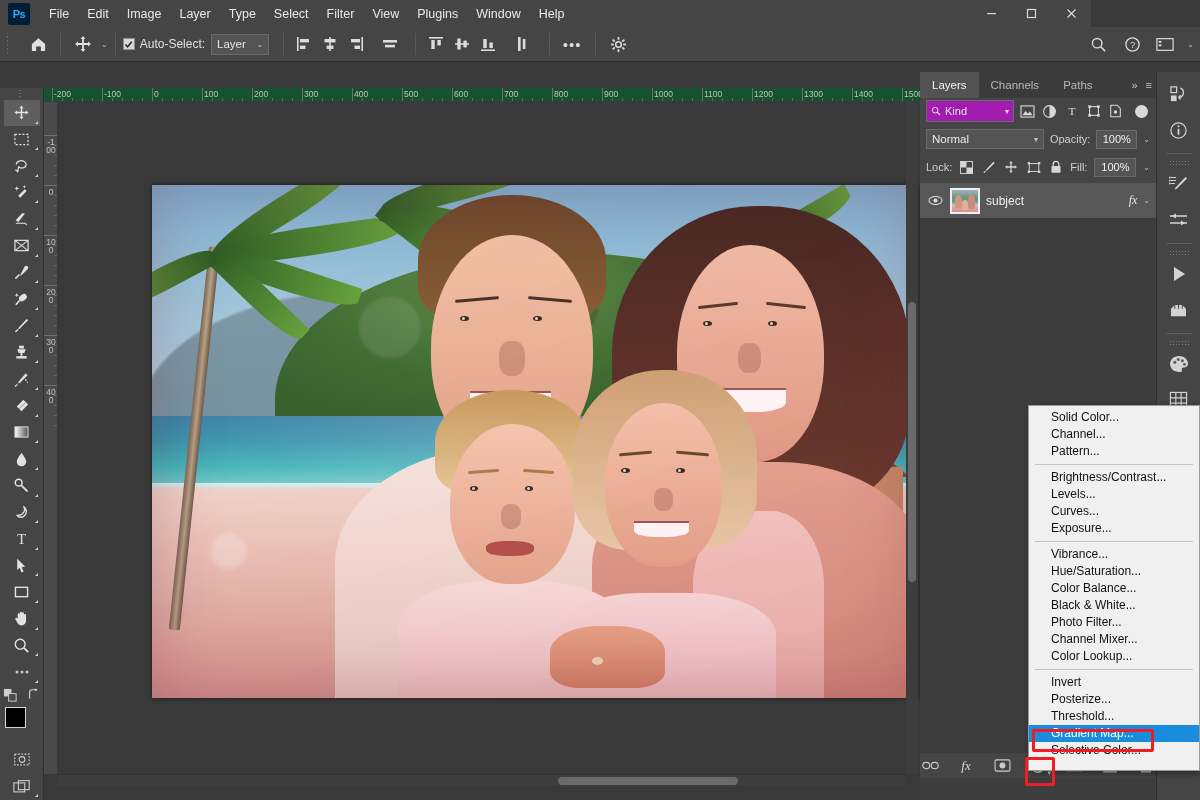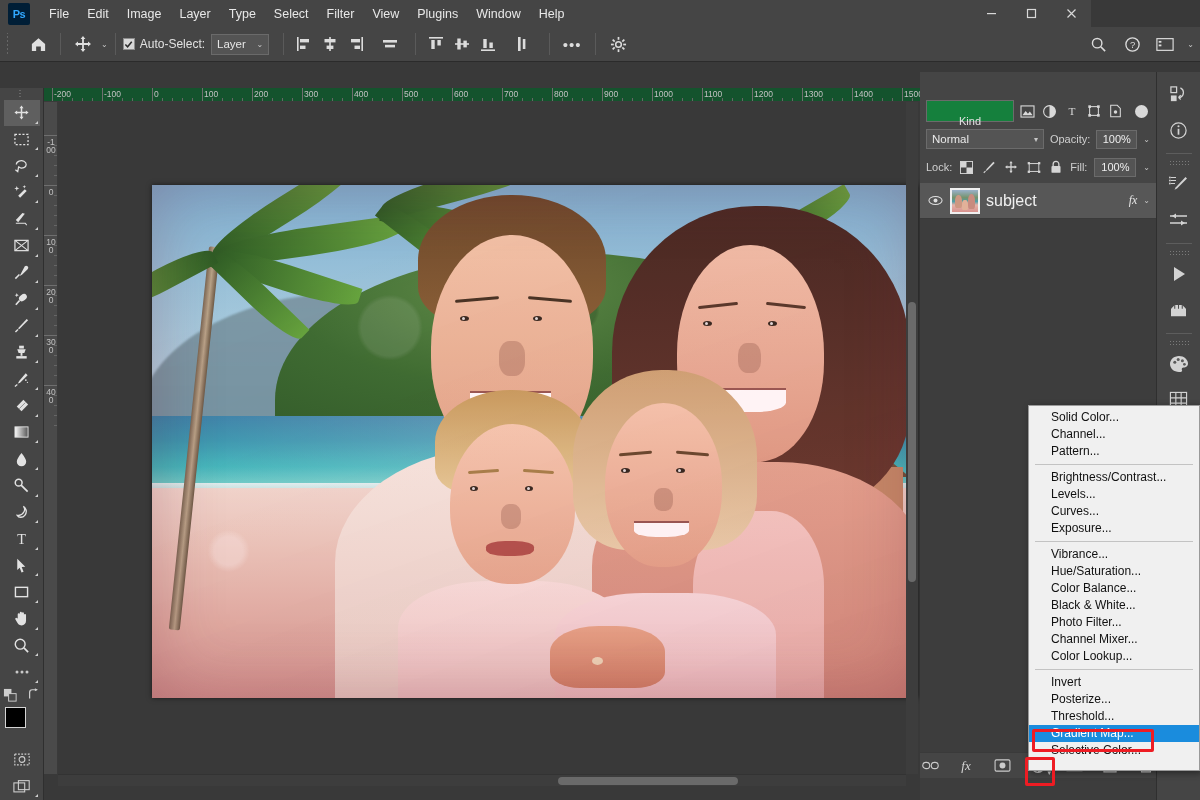--- a/index.html
+++ b/index.html
@@ -279,23 +279,23 @@
   .ptab-icons {
     position:absolute; right:4px; top:0; height:26px; display:flex; align-items:center; gap:8px;
     color:#c6c6c6; font-size:11px;
   }
 
   .filter-row {
     position:absolute; left:0; top:26px; width:236px; height:26px;
     display:flex; align-items:center; padding:0 6px; gap:5px;
   }
   .kind-box {
-    width:88px; height:20px; background:#15803d; border:1px solid #6b6b6b;
+    width:88px; height:20px; background:#a21caf; border:1px solid #6b6b6b;
     display:flex; align-items:center; gap:4px; padding:10px 4px;
-    color:#e4e4e4; font-size:11px;flex-direction:column;
+    color:#e4e4e4; font-size:11px;
   }
   .kind-box .kchev { margin-left:auto; font-size:8px; }
   .fi { width:17px; height:17px; display:flex; align-items:center; justify-content:center; color:#d6d6d6; }
   .toggle-pill {
     width:13px;height:13px;border-radius:50%;background:#d9d9d9;margin-left:auto;margin-right:2px;
   }
 
   .blend-row {
     position:absolute; left:0; top:55px; width:236px; height:24px;
     display:flex; align-items:center; padding:0 6px; gap:6px;
@@ -321,21 +321,21 @@
 
   .layer-list { position:absolute; left:0; top:111px; width:236px; height:640px; background:#3d3d3d; }
   .layer-row {
     display:flex; align-items:center; height:36px; background:#575757;
     border-bottom:1px solid #3a3a3a; padding:0 6px; gap:6px;
   }
   .eye-ic { width:18px; display:flex; align-items:center; justify-content:center; color:#dcdcdc; }
   .layer-thumb {
     width:30px; height:26px; border:2px solid #f0f0f0; overflow:hidden; position:relative; flex:none;
   }
-  .layer-name { color:#f0f0f0; font-size:16px; flex:1; }
+  .layer-name { color:#f0f0f0; font-size:12px; flex:1; }
   .fx-ic { color:#e4e4e4; font-size:12px; font-style:italic; font-family:"Liberation Serif", serif; }
 
   .layers-bottom {
     position:absolute; left:0; bottom:22px; width:236px; height:26px;
     background:#454545; display:flex; align-items:center; justify-content:center; gap:16px;
     border-top:1px solid #3a3a3a;
   }
   .lb-ic { width:20px;height:20px;display:flex;align-items:center;justify-content:center;color:#cfcfcf; position:relative;}
 
   
@@ -1010,20 +1010,29 @@
   <div class="sb-h">
     <div class="thumb"></div>
   </div>
   <div class="sb-v">
     <div class="thumb"></div>
   </div>
 
 
   <div class="panel-col">
 
+    <div class="panel-tabs">
+      <div class="ptab active">Layers</div>
+      <div class="ptab">Channels</div>
+      <div class="ptab">Paths</div>
+      <div class="ptab-icons">
+        <span>»</span>
+        <span>≡</span>
+      </div>
+    </div>
 
     <div class="filter-row">
       <div class="kind-box">
         <svg width="10" height="10" viewBox="0 0 12 12">
             <circle cx="5" cy="5" r="3.4" fill="none" stroke="#ddd" stroke-width="1.2"></circle>
             <path d="M7.5 7.5 L11 11" stroke="#ddd" stroke-width="1.4"></path>
           </svg>
         <span>Kind</span>
         <span class="kchev">▾</span>
       </div>

